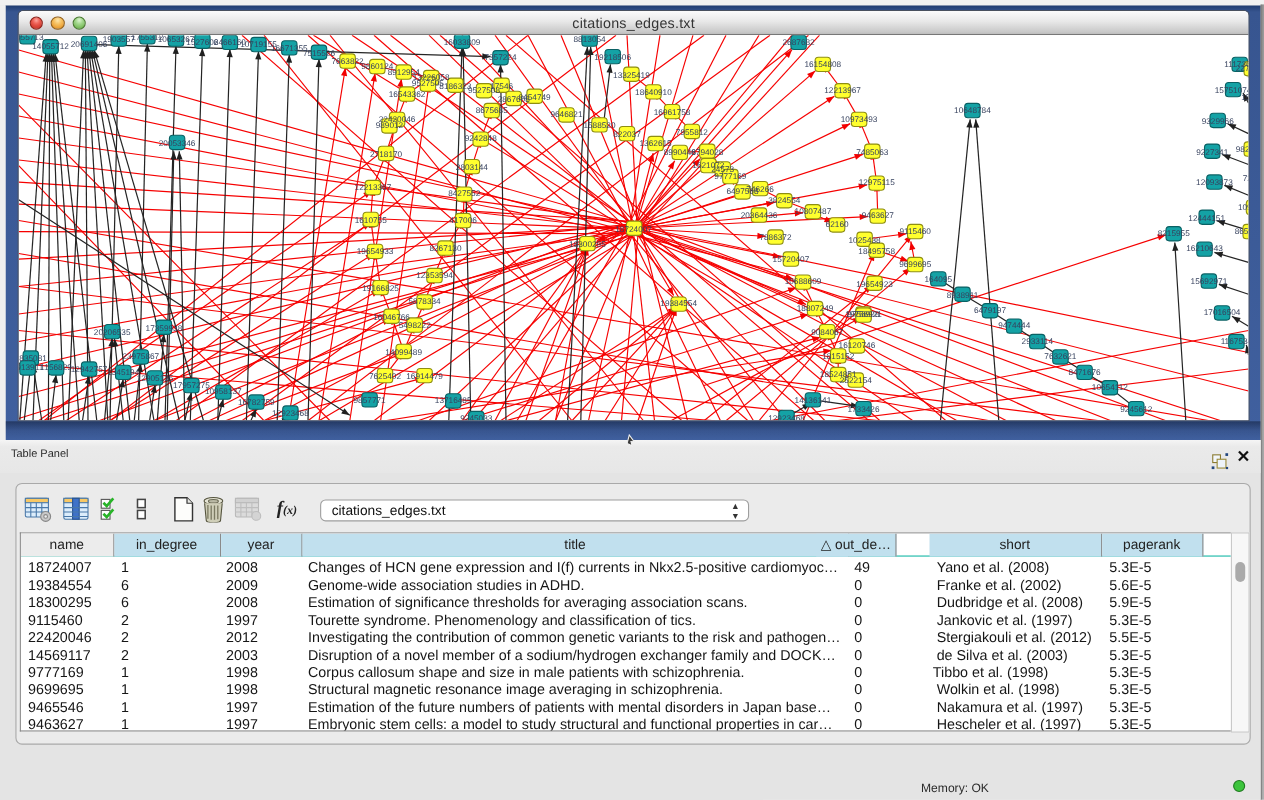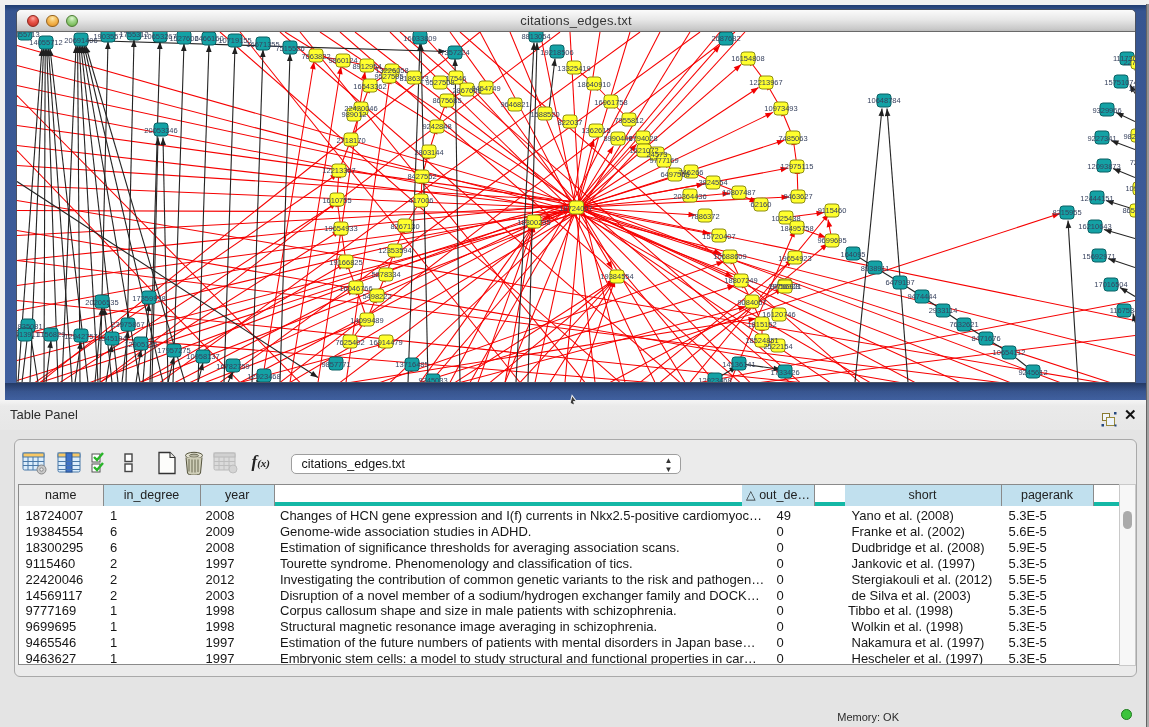--- a/index.html
+++ b/index.html
@@ -17,36 +17,36 @@
   border-bottom:1px solid #696969; border-radius:4px 4px 0 0; }
 #titlebar .tl { position:absolute; top:5.2px; width:12.5px; height:12.5px; border-radius:50%; }
 #title { position:absolute; width:100%; text-align:center; top:3.5px; font-size:13px;
   color:#353535; letter-spacing:0.2px; }
 #canvas { position:absolute; left:0; top:22px; width:1118px; height:350.5px; background:#fff; }
 .lb { font:7.5px "Liberation Sans",sans-serif; fill:#37425e; text-anchor:middle; }
 .tn { fill:#14a2a5; stroke:#0a6164; stroke-width:1; }
 .yn { fill:#ffff2e; stroke:#8e8e12; stroke-width:1; }
 #panel { position:absolute; left:0; top:399.5px; width:1145.5px; height:327.5px; background:#e4e4e4; }
 #phead { position:absolute; left:0; top:0; width:100%; height:30px; background:linear-gradient(180deg,#f5f5f5 0px,#eaeaea 6px,#e7e7e7 100%); }
-#phead .t { position:absolute; left:10px; top:7px; font-size:13px; color:#2c2c2c; }
+#phead .t { position:absolute; left:10px; top:7px; font-size:10px; color:#2c2c2c; }
 #pclose { position:absolute; left:1124px; top:6px; font-size:15px; font-weight:bold; color:#111; }
 #container { position:absolute; left:13.5px; top:39px; width:1123px; height:238.5px;
   background:#ebebeb; border:1px solid #a9a9a9; border-radius:6px; }
 #combo { position:absolute; left:276px; top:14px; width:390px; height:20px; background:#fff;
   border:1px solid #9e9e9e; border-radius:5px; font-size:12.5px; color:#111;
   line-height:19px; padding-left:10px; }
 #combo .arr { position:absolute; right:7px; top:1px; font-size:8px; color:#333; line-height:9px; }
 #tbl { position:absolute; left:3.5px; top:44px; width:1100.5px; height:181.5px;
   border:1px solid #8a8a8a; border-right:none; background:#fff; overflow:hidden; }
 .hc { position:absolute; top:0; height:21px; border-right:1px solid #8a8a8a;
   font-size:12.5px; color:#222; text-align:center; line-height:21px; }
 .hgray { background:#ececec; }
 .hblue { background:#c1e0ee; }
 #hrow { position:absolute; left:0; top:0; width:100%; height:21.5px; background:#fff;
-  border-bottom:4px solid #14b8a6; }
+  border-bottom:1px solid #14b8a6; }
 #rows { position:absolute; left:0; top:23.5px; width:100%; height:159px; }
 .tr { position:absolute; left:0; width:100%; height:15.9px; }
 .tr span { position:absolute; top:0; font-size:13px; color:#161616; white-space:nowrap; line-height:16px; }
 #vsb { position:absolute; left:1104px; top:44px; width:17.5px; height:182.5px; background:#f7f7f7;
   border:1px solid #c9c9c9; }
 #vsb .th { position:absolute; left:3.5px; top:26px; width:9px; height:18px; background:#aaaaaa; border-radius:5px; }
 #tabs { position:absolute; left:432px; top:275px; width:288.5px; height:16px;
   border:1px solid #8f8f8f; border-radius:4px; background:#fff; font-size:13px;
   display:flex; overflow:hidden; }
 #tabs div { height:100%; text-align:center; line-height:15px; color:#1c1c1c; }
@@ -829,20 +829,21 @@
  <circle cx="20" cy="18" r="4" fill="#c2c2c2" stroke="#999"></circle>
 </svg>
 <div style="position:absolute;left:237px;top:12px;font-family:'Liberation Serif',serif;font-style:italic;font-weight:bold;font-size:17px;color:#222;">f<span style="font-size:11px;">(x)</span></div>
 
     <div id="combo">citations_edges.txt<span class="arr">▲<br>▼</span></div>
     <div id="tbl">
       <div id="hrow">
           <div class="hc hgray" style="left:0.0px;width:84.5px;">name</div>
           <div class="hc hblue" style="left:84.5px;width:97px;">in_degree</div>
           <div class="hc hblue" style="left:181.5px;width:74.5px;">year</div>
+          <div class="hc hblue" style="left:256.0px;width:496.5px;">title</div>
           <div class="hc hblue" style="left:723px;width:73px;">△ out_de…</div>
           <div class="hc hblue" style="left:825.5px;width:157px;">short</div>
           <div class="hc hblue" style="left:982.5px;width:92px;">pagerank</div>
         </div>
       <div id="rows">
           <div class="tr" style="top:0.0px;">
             <span style="left:6.5px;">18724007</span>
             <span style="left:91.0px;">1</span>
             <span style="left:186.5px;">2008</span>
             <span style="left:261.0px;">Changes of HCN gene expression and I(f) currents in Nkx2.5-positive cardiomyoc…</span>

